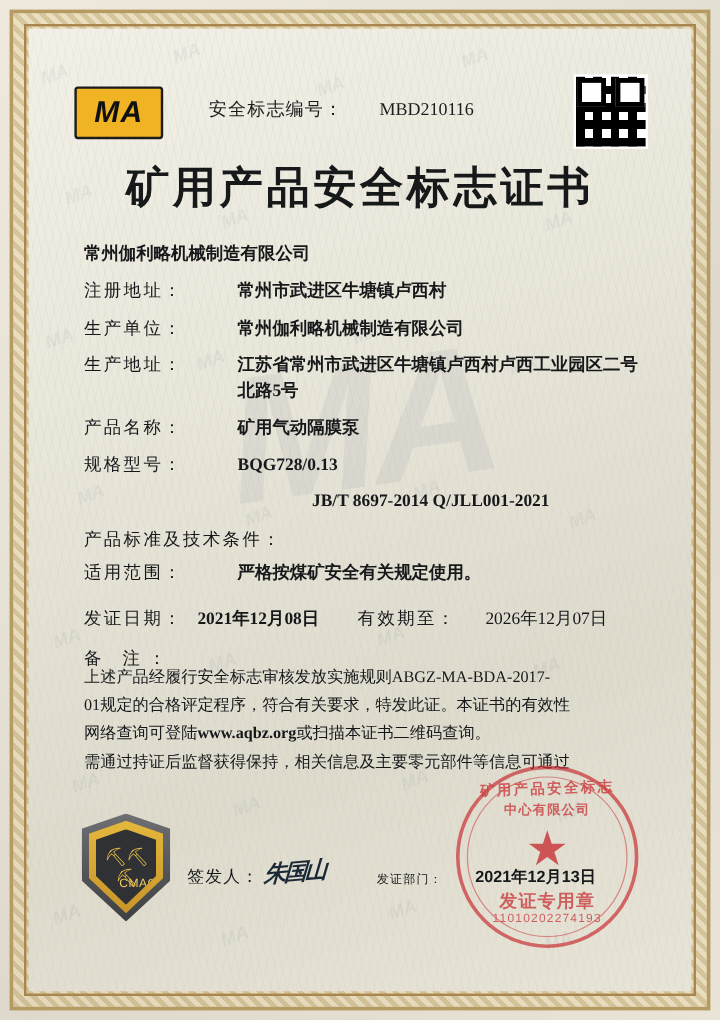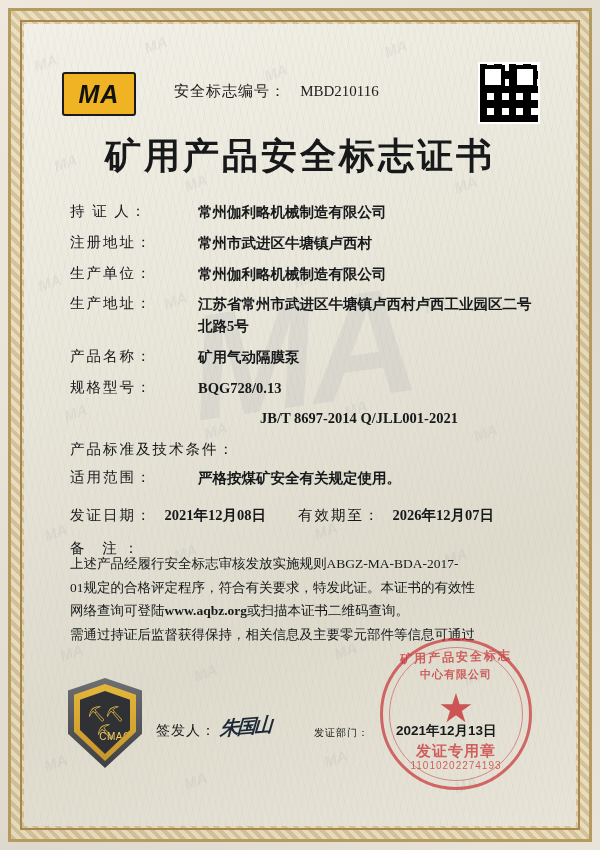--- a/index.html
+++ b/index.html
@@ -105,21 +105,21 @@
   }
   .cert-no {
     position: absolute;
     left: 150px;
     top: 58px;
     font-size: 15px;
     color: #1c1c1c;
     white-space: nowrap;
   }
   .cert-no .label { letter-spacing: 1px; }
-  .cert-no .value { margin-left: 10px; font-family: "Liberation Serif", serif; }
+  .cert-no .value { margin-left: 26px; font-family: "Liberation Serif", serif; }
 
   .qr {
     position: absolute;
     right: 36px;
     top: 38px;
     width: 62px;
     height: 62px;
     background-color: #fff;
     padding: 2px;
     box-sizing: border-box;
@@ -188,21 +188,21 @@
     display: flex;
     align-items: center;
     font-size: 14.5px;
     margin-top: 16px;
     color: #16181a;
     font-family: "Liberation Serif", serif;
   }
   .dateline .k1 { letter-spacing: 2px; }
   .dateline .v1 { font-weight: bold; margin-left: 12px; }
   .dateline .k2 { letter-spacing: 2px; margin-left: 32px; }
-  .dateline .v2 { font-weight: bold; margin-left: 12px; }
+  .dateline .v2 { font-weight: normal; margin-left: 24px; }
 
   .remark {
     display: flex;
     margin-top: 14px;
     font-size: 14.5px;
     font-family: "Liberation Serif", serif;
     letter-spacing: 7px;
     color: #16181a;
   }
 
@@ -431,21 +431,20 @@
     </div>
 
     <div class="qr">
         <i></i>
       </div>
 
     <div class="title">矿用产品安全标志证书</div>
 
     <div class="fields">
       <div class="row">
-        <div class="k">持 证 人：</div>
         <div class="v">常州伽利略机械制造有限公司</div>
       </div>
       <div class="row">
         <div class="k">注册地址：</div>
         <div class="v">常州市武进区牛塘镇卢西村</div>
       </div>
       <div class="row">
         <div class="k">生产单位：</div>
         <div class="v">常州伽利略机械制造有限公司</div>
       </div>

